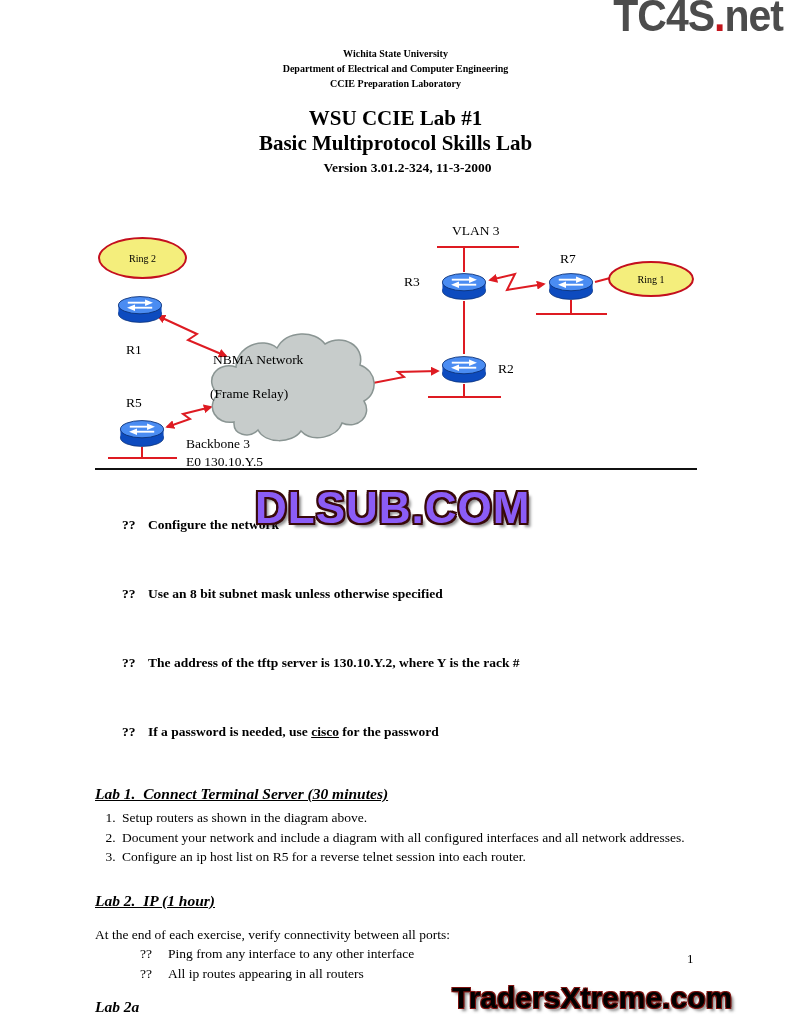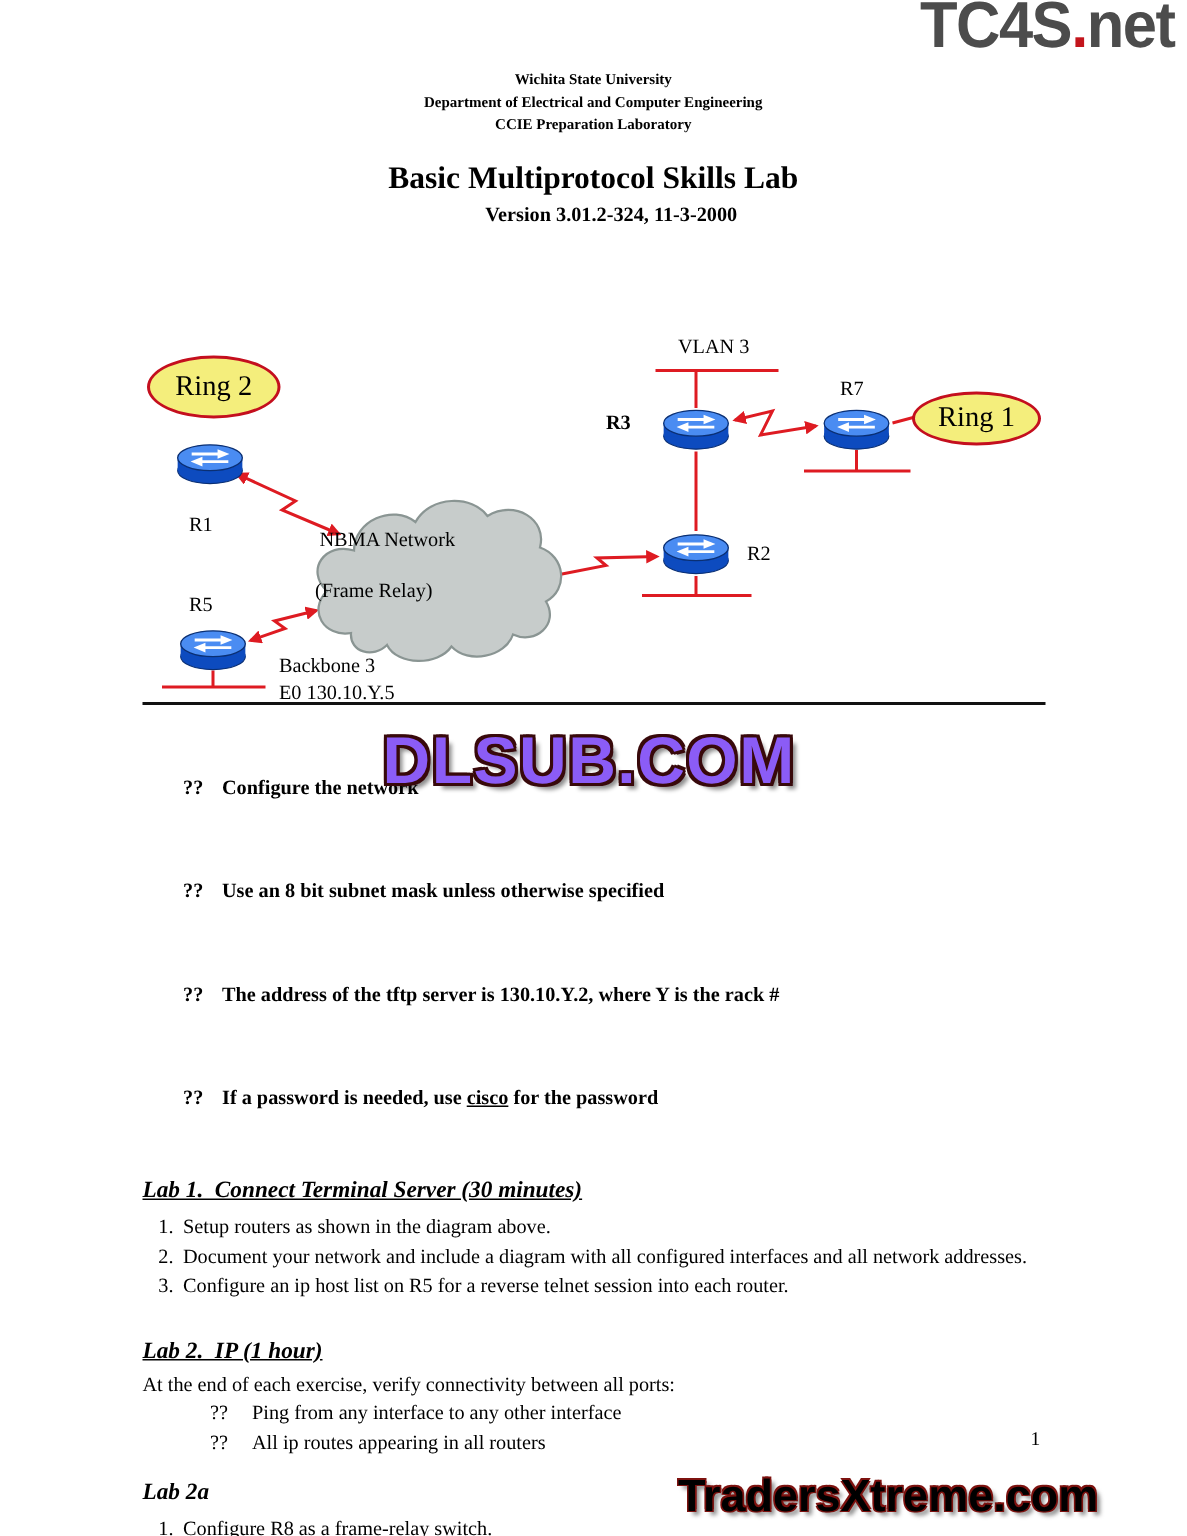--- a/index.html
+++ b/index.html
@@ -41,41 +41,41 @@
                 font-weight:bold; font-size:10px; line-height:15px; }
   .doc-title  { position:absolute; top:106px; left:0; width:100%; text-align:center; font-weight:bold; }
   .doc-title .t1 { font-size:21px; line-height:25px; }
   .doc-title .tv { font-size:13.5px; line-height:18px; margin-top:3px;padding-left:24px; }
 
   
   .diagram { position:absolute; top:215px; left:0; width:791px; height:255px;padding-left:40px; }
   .links   { position:absolute; left:0; top:0; width:791px; height:255px; }
   .dlabel  { position:absolute; font-size:13.5px; white-space:nowrap; }
   .ring    { position:absolute; background:#f4ee7c; border:2px solid #c40f1e; border-radius:50%;
-             display:flex; align-items:center; justify-content:center; font-size:19px; }
+             display:flex; align-items:center; justify-content:center; font-size:10px; }
   .router  { position:absolute; width:46px; height:29px; }
   .cloud   { position:absolute; }
   .cloudtext { text-align:left; }
 
   .rule { position:absolute; top:468px; left:95px; width:602px; height:2px; background:#111; }
 
   
   .content { position:absolute; top:490px; left:95px; width:604px;
              font-size:13.5px; line-height:19.5px; }
   .note { font-weight:bold; line-height:23px; white-space:pre-wrap; }
   .nb   { display:inline-block; width:26px; }
   .u    { text-decoration:underline; }
   .lab-heading { font-weight:bold; font-style:italic; font-size:15.5px; line-height:20px; white-space:pre-wrap; }
   .lab-heading .hu { text-decoration:underline; }
   .h-lab1 { margin-top:18px; }
   .h-lab2 { margin-top:24px; }
   .h-lab2a { margin-top:14px; }
   ol { margin:4px 0 0 0; padding-left:24px; }
   li { padding-left:3px; white-space:pre-wrap; }
-  .intro { margin-top:2px; white-space:pre-wrap; }
+  .intro { margin-top:14px; white-space:pre-wrap; }
   .checks { padding-left:45px; }
   .check { white-space:pre-wrap; }
   .nb2 { display:inline-block; width:28px; }
   .pagenum { position:absolute; top:951px; left:687px; font-size:13px; }
 </style>
 </head>
 <body>
 
 <div class="page">
 
@@ -95,20 +95,21 @@
 
   <div class="tc4s"><span>TC4S</span><span class="dot">.</span><span>net</span></div>
 
   <div class="doc-header">
     <div>Wichita State University</div>
     <div>Department of Electrical and Computer Engineering</div>
     <div>CCIE Preparation Laboratory</div>
   </div>
 
   <div class="doc-title">
+    <div class="t1">WSU CCIE Lab #1</div>
     <div class="t1">Basic Multiprotocol Skills Lab</div>
     <div class="tv">Version 3.01.2-324, 11-3-2000</div>
   </div>
 
   <div class="diagram">
     <svg class="links" viewBox="0 0 791 255">
       <defs>
         <marker id="arr" viewBox="0 0 10 10" refX="8" refY="5" markerWidth="4.5" markerHeight="4.5" orient="auto-start-reverse">
           <path d="M0 0 L10 5 L0 10 z" fill="#de1b22"></path>
         </marker>
@@ -152,21 +153,21 @@
     <svg class="router" style="left:117px; top:80px;" viewBox="0 0 64 40">
         <use href="#router-shape"></use>
       </svg>
     <svg class="router" style="left:441px; top:140px;" viewBox="0 0 64 40">
         <use href="#router-shape"></use>
       </svg>
     <svg class="router" style="left:119px; top:204px;" viewBox="0 0 64 40">
         <use href="#router-shape"></use>
       </svg>
 
-    <div class="dlabel" style="left:404px; top:59px;font-weight:bold;">R3</div>
+    <div class="dlabel" style="left:404px; top:59px;">R3</div>
     <div class="dlabel" style="left:560px; top:36px;">R7</div>
     <div class="dlabel" style="left:126px; top:127px;">R1</div>
     <div class="dlabel" style="left:498px; top:146px;">R2</div>
     <div class="dlabel" style="left:126px; top:180px;">R5</div>
     <div class="dlabel" style="left:186px; top:221px;">Backbone 3</div>
     <div class="dlabel" style="left:186px; top:239px;">E0 130.10.Y.5</div>
   </div>
 
   <div class="rule"></div>
 

